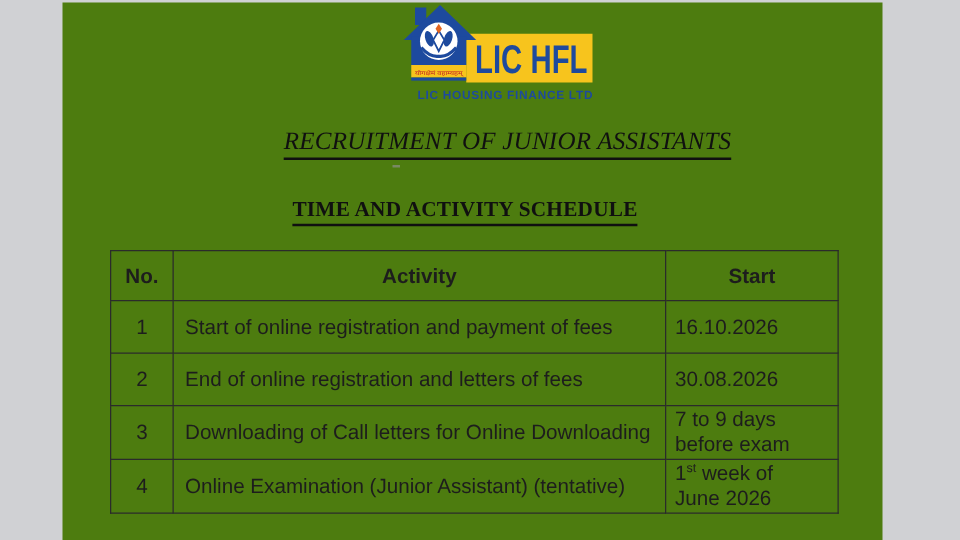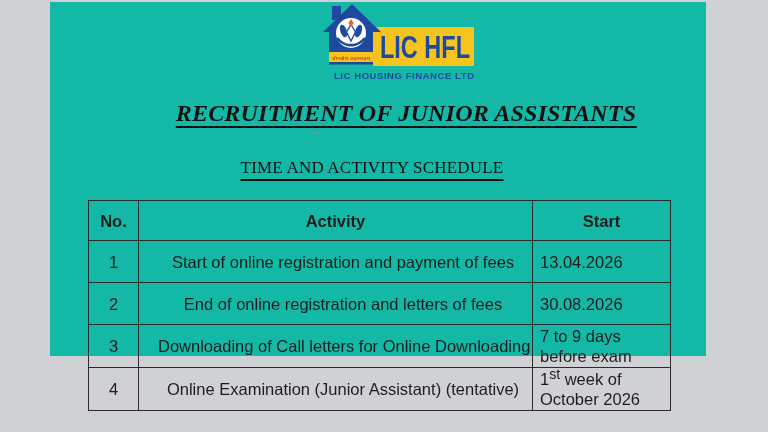--- a/index.html
+++ b/index.html
@@ -2,60 +2,60 @@
 <html><head>
 <meta charset="utf-8">
 <style>
   html,body{margin:0;padding:0;}
   body{
     width:768px;height:432px;overflow:hidden;position:relative;
     background:#d0d1d4;
     font-family:"Liberation Serif",serif;
   }
   .page{
-    position:absolute;left:50px;top:2px;width:656px;height:354px;
-    background:#14b8a6;
+    position:absolute;left:50px;top:2px;width:656px;height:430px;
+    background:#4d7c0f;
   }
   
   .logo-wrap{position:absolute;left:272px;top:1px;width:158px;height:82px;}
   
   .title{
     position:absolute;left:356px;top:99px;transform:translateX(-50%);
-    font-size:24px;line-height:24px;font-weight:bold;font-style:italic;
+    font-size:20px;line-height:24px;font-weight:normal;font-style:italic;
     color:#101010;white-space:nowrap;
     border-bottom:2.5px solid #101010;padding-bottom:1px;
     letter-spacing:0.2px;
   }
   .stray{position:absolute;left:264px;top:130px;width:6px;height:2px;background:#909090;opacity:.65;}
   .subtitle{
     position:absolute;left:322px;top:156px;transform:translateX(-50%);
-    font-size:17px;line-height:20px;font-weight:normal;color:#101010;
+    font-size:17px;line-height:20px;font-weight:bold;color:#101010;
     white-space:nowrap;border-bottom:2.5px solid #101010;padding-bottom:1px;
     letter-spacing:0.2px;
   }
   
   table.schedule{
     position:absolute;left:38px;top:198px;width:582px;
     border-collapse:collapse;table-layout:fixed;
   }
   .c-no{width:50px}.c-act{width:394px}.c-date{width:138px}
   .schedule th,.schedule td{
     border:1.5px solid #2b2b2b;
     font-family:Liberation Sans, sans-serif;
     font-size:16.5px;color:#1d1d1d;
     vertical-align:middle;line-height:20px;
     overflow:hidden;
     margin-top:24px;
   }
   .schedule th{font-weight:bold;text-align:center;height:37px;}
   .schedule tr.rw{height:42px;}
   td.no{text-align:center;}
-  td.act{text-align:center;padding-left:19px;padding-right:4px;white-space:nowrap;}
+  td.act{text-align:left;padding-left:9px;padding-right:4px;white-space:nowrap;}
   td.date{text-align:left;padding-left:7px;padding-right:12px;}
-  td.date sup{font-size:14px;line-height:0;vertical-align:super;text-align:center;}
+  td.date sup{font-size:10px;line-height:0;vertical-align:super;text-align:center;}
 </style>
 </head>
 <body>
 
 <div class="page">
 
   <div class="logo-wrap">
     <svg width="158" height="82" viewBox="0 0 158 82">
 
       <rect x="51" y="24" width="101" height="39" fill="#f7c41d"></rect>
@@ -95,33 +95,33 @@
       <tr>
         <th>No.</th>
         <th>Activity</th>
         <th>Start</th>
       </tr>
     </thead>
     <tbody>
       <tr class="rw">
         <td class="no">1</td>
         <td class="act">Start of online registration and payment of fees</td>
-        <td class="date">13.04.2026</td>
+        <td class="date">16.10.2026</td>
       </tr>
       <tr class="rw">
         <td class="no">2</td>
         <td class="act">End of online registration and letters of fees</td>
         <td class="date">30.08.2026</td>
       </tr>
       <tr class="rw">
         <td class="no">3</td>
         <td class="act">Downloading of Call letters for Online Downloading</td>
         <td class="date">7 to 9 days before exam</td>
       </tr>
       <tr class="rw">
         <td class="no">4</td>
         <td class="act">Online Examination (Junior Assistant) (tentative)</td>
-        <td class="date"><span>1</span><sup>st</sup><span> week of October 2026</span></td>
+        <td class="date"><span>1</span><sup>st</sup><span> week of June 2026</span></td>
       </tr>
     </tbody>
   </table>
 
 </div>
 
 </body></html>

